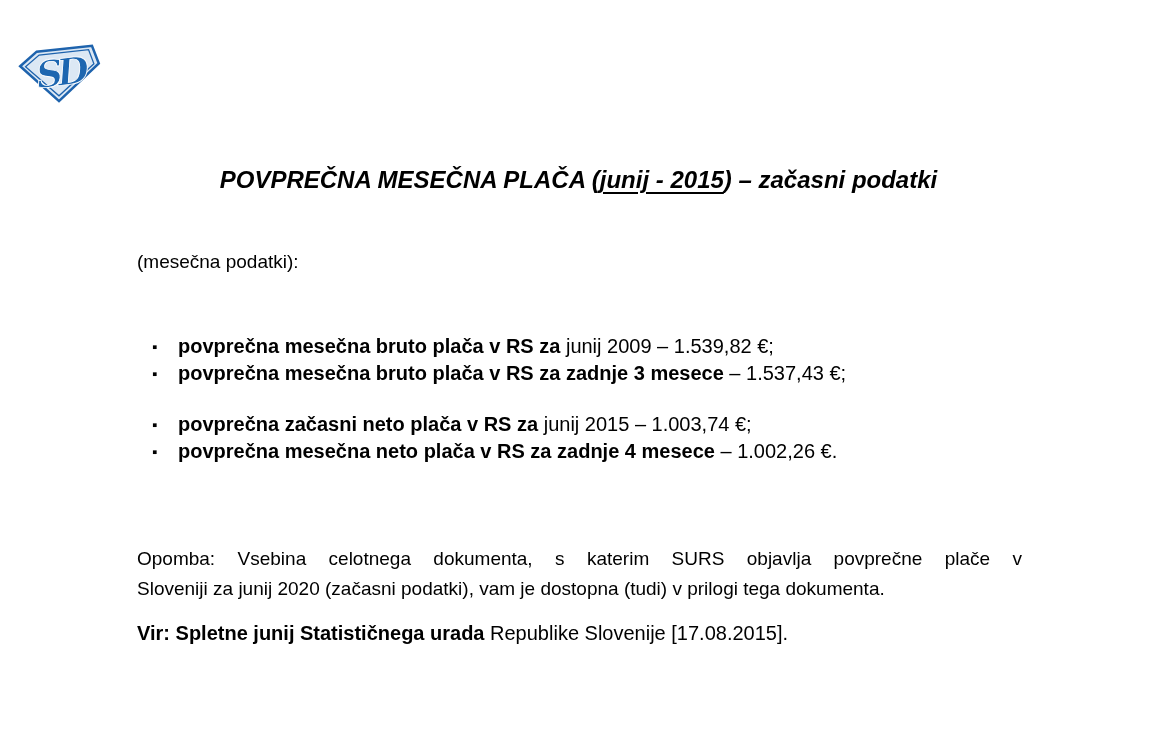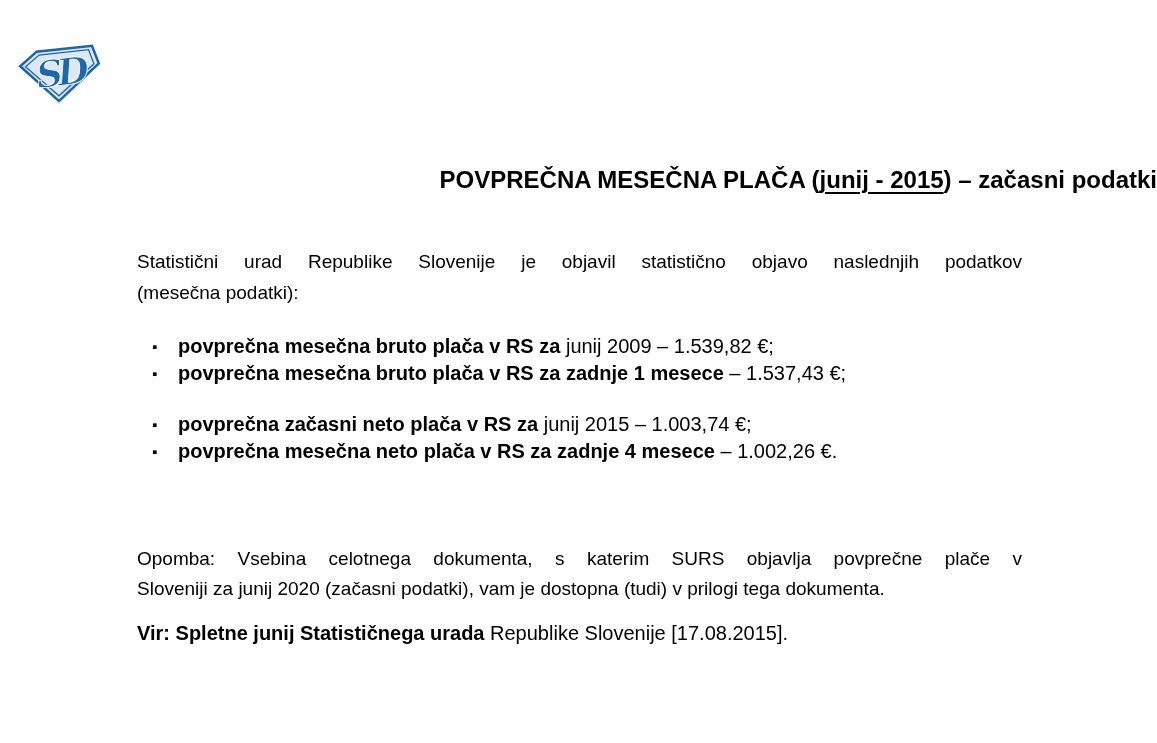--- a/index.html
+++ b/index.html
@@ -21,25 +21,26 @@
     left: 16px;
     top: 41px;
     width: 86px;
     height: 64px;
   }
   .doc-title {
     position: absolute;
     top: 165px;
     left: 0;
     width: 100%;
-    text-align: right;
+    text-align: center;
     font-size: 24px;
     font-weight: 700;
     line-height: 30px;
     white-space: nowrap;
+    font-style: italic;
   }
   .doc-title .u {
     text-decoration: underline;
     text-decoration-thickness: 2px;
     text-underline-offset: 4px;
   }
   .block {
     position: absolute;
     left: 137px;
     width: 885px;
@@ -98,30 +99,29 @@
       <path d="M9.5,26.5 L23.5,14.5 L74.5,9 L80,23.5 L44,56.5 Z" fill="none" stroke="#1e63ad" stroke-width="1.3"></path>
       <text x="45" y="46" text-anchor="middle" font-family="DejaVu Serif, serif" font-size="38" font-weight="bold" font-style="italic" letter-spacing="-6" fill="#1d66b0" stroke="#ffffff" stroke-width="0.9" transform="rotate(-7 44 34)">SD</text>
     </svg>
   </div>
 
   <div class="doc-title">
     <span>POVPREČNA MESEČNA PLAČA (</span><span class="u">junij - 2015</span><span>) – začasni podatki</span>
   </div>
 
   <div class="block intro">
-    <div class="justify-full">Statistični urad Republike Slovenije je objavil statistično objavo naslednjih podatkov</div>
     <div>(mesečna podatki):</div>
   </div>
 
   <ul class="block blist blist-gross">
     <li>
       <span class="bullet">▪</span><span class="b">povprečna mesečna bruto plača v RS za</span><span class="reg"> junij 2009 – 1.539,82 €;</span>
     </li>
     <li>
-      <span class="bullet">▪</span><span class="b">povprečna mesečna bruto plača v RS za zadnje 1 mesece</span><span class="reg"> – 1.537,43 €;</span>
+      <span class="bullet">▪</span><span class="b">povprečna mesečna bruto plača v RS za zadnje 3 mesece</span><span class="reg"> – 1.537,43 €;</span>
     </li>
   </ul>
 
   <ul class="block blist blist-net">
     <li>
       <span class="bullet">▪</span><span class="b">povprečna začasni neto plača v RS za</span><span class="reg"> junij 2015 – 1.003,74 €;</span>
     </li>
     <li>
       <span class="bullet">▪</span><span class="b">povprečna mesečna neto plača v RS za zadnje 4 mesece</span><span class="reg"> – 1.002,26 €.</span>
     </li>

